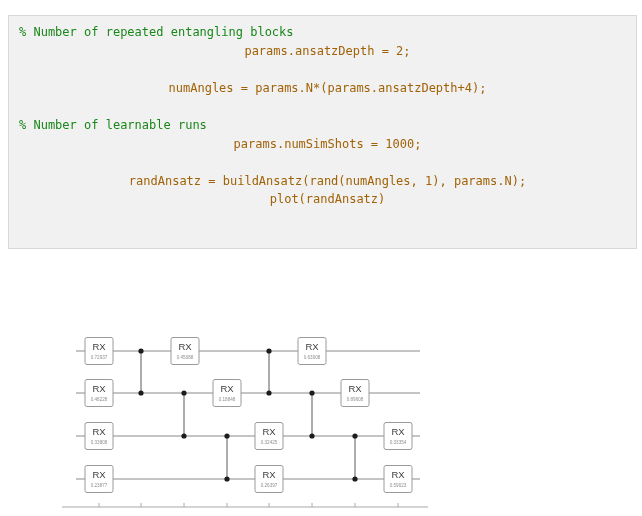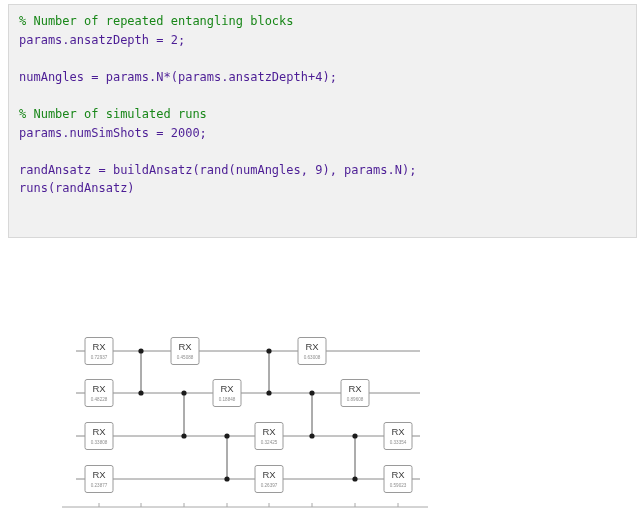--- a/index.html
+++ b/index.html
@@ -7,53 +7,53 @@
     width: 642px; height: 516px;
     background: #ffffff;
     overflow: hidden;
     font-family: "Liberation Sans", sans-serif;
   }
   .page { position: relative; width: 642px; height: 516px; }
 
   
   .code-block {
     position: absolute;
-    left: 8px; top: 4px;
+    left: 8px; top: 15px;
     width: 617px; height: 225px;
     background: #f1f1f1;
     border: 1px solid #d8d8d8;
     padding: 7px 0 0 10px;
     font-family: "DejaVu Sans Mono", "Liberation Mono", monospace;
     font-size: 12px;
     line-height: 18.6px;
     color: #1a1a1a;
   }
   .code-line { height: 18.6px; white-space: pre; }
   .code-line[data-type="comment"] { color: #198719; }
-  .code-line[data-type="code"]    { color: #4c1d95; }
+  .code-line[data-type="code"]    { color: #a16207; text-align: center; }
 
   
   #circuit-svg { position: absolute; left: 0; top: 0; }
 </style>
 </head>
 <body>
 
 <div class="page">
 
   <div class="code-block">
     <div class="code-line" data-type="comment">% Number of repeated entangling blocks</div>
     <div class="code-line" data-type="code">params.ansatzDepth = 2;</div>
     <div class="code-line" data-type="blank"></div>
     <div class="code-line" data-type="code">numAngles = params.N*(params.ansatzDepth+4);</div>
     <div class="code-line" data-type="blank"></div>
-    <div class="code-line" data-type="comment">% Number of simulated runs</div>
-    <div class="code-line" data-type="code">params.numSimShots = 2000;</div>
+    <div class="code-line" data-type="comment">% Number of learnable runs</div>
+    <div class="code-line" data-type="code">params.numSimShots = 1000;</div>
     <div class="code-line" data-type="blank"></div>
-    <div class="code-line" data-type="code">randAnsatz = buildAnsatz(rand(numAngles, 9), params.N);</div>
-    <div class="code-line" data-type="code">runs(randAnsatz)</div>
+    <div class="code-line" data-type="code">randAnsatz = buildAnsatz(rand(numAngles, 1), params.N);</div>
+    <div class="code-line" data-type="code">plot(randAnsatz)</div>
   </div>
 
   <svg id="circuit-svg" width="642" height="516" viewBox="0 0 642 516">
       <line x1="76" y1="351" x2="420" y2="351" stroke="#8a8a8a" stroke-width="1"></line>
       <line x1="76" y1="393" x2="420" y2="393" stroke="#8a8a8a" stroke-width="1"></line>
       <line x1="76" y1="436" x2="420" y2="436" stroke="#8a8a8a" stroke-width="1"></line>
       <line x1="76" y1="479" x2="420" y2="479" stroke="#8a8a8a" stroke-width="1"></line>
       <line x1="141" y1="351" x2="141" y2="393" stroke="#5a5a5a" stroke-width="1"></line>
       <circle cx="141" cy="351" r="2.6" fill="#1c1c1c"></circle>
       <circle cx="141" cy="393" r="2.6" fill="#1c1c1c"></circle>

